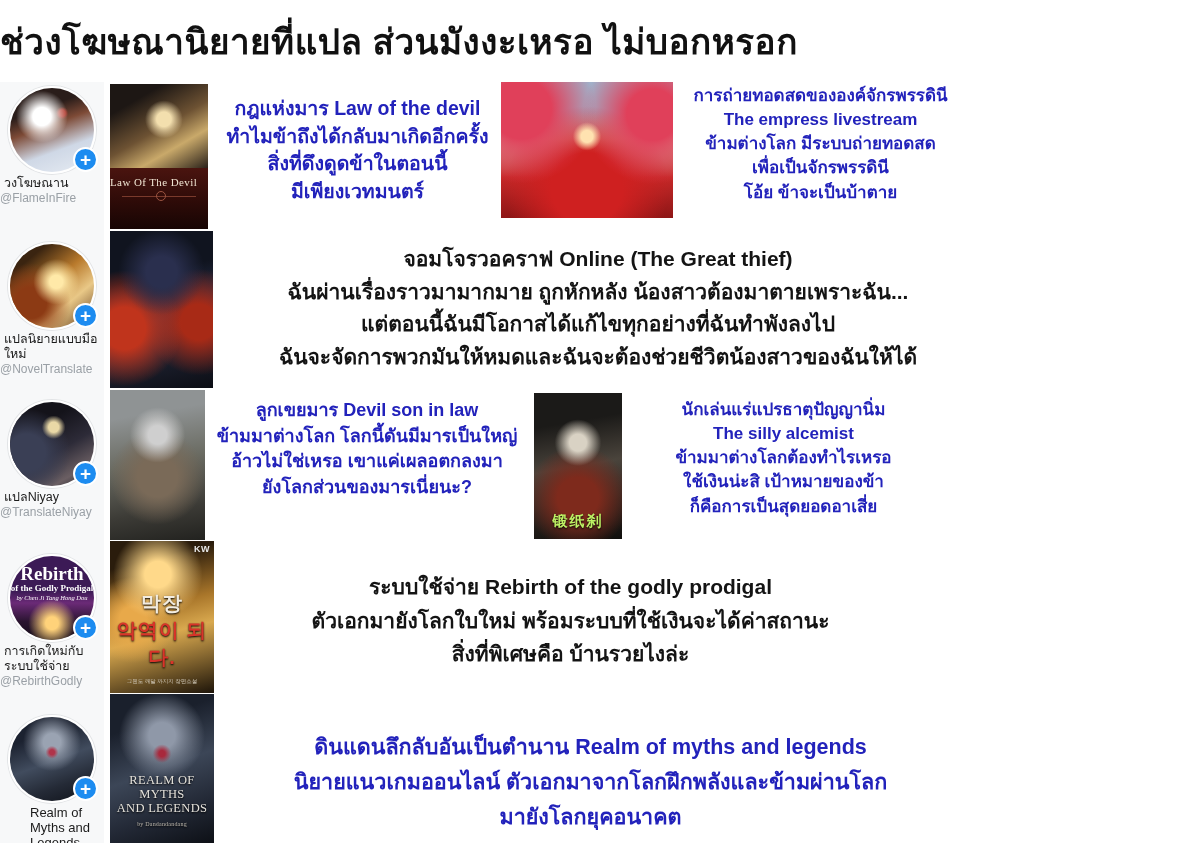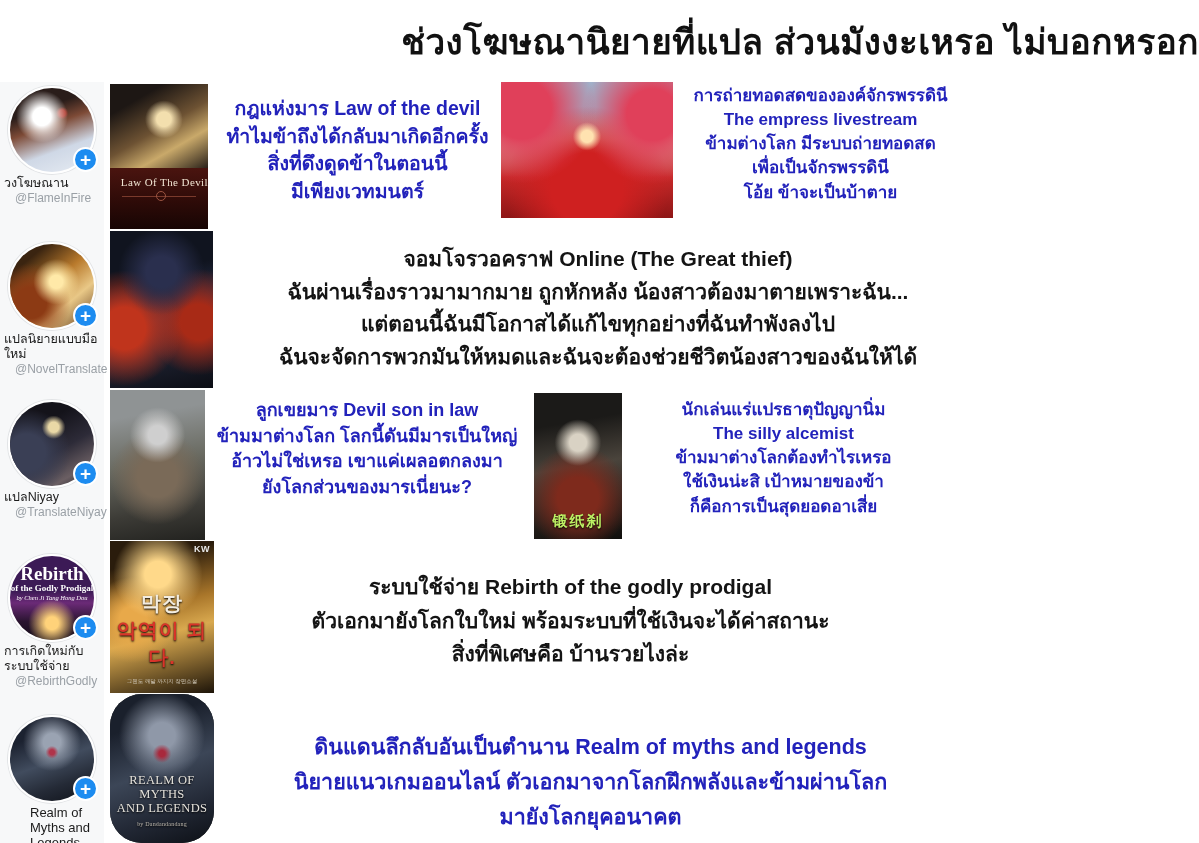--- a/index.html
+++ b/index.html
@@ -14,21 +14,21 @@
     overflow: hidden;
     font-family: "Liberation Sans", sans-serif;
   }
 
   
   #page-title {
     position: absolute;
     top: 14px;
     left: 0;
     width: 1199px;
-    text-align: right;
+    text-align: left;
     font-size: 35px;
     font-weight: bold;
     color: #111111;
     letter-spacing: 0.5px;
     white-space: nowrap;
   }
 
   
   #sidebar {
     position: absolute;
@@ -80,34 +80,34 @@
   .side-name {
     font-size: 12.5px;
     color: #1b1b1b;
     line-height: 15px;
     padding: 0 2px 0 4px;
   }
   .side-handle {
     font-size: 12px;
     color: #9aa0a6;
     line-height: 15px;
-    padding: 0 2px 0 15px;
+    padding: 0 2px 0 0;
   }
 
   
   .cover {
     position: absolute;
     overflow: hidden;
     background: #1a1a1a;
   }
   .cover .art { position: absolute; inset: 0; }
   .cover-title {
     position: absolute;
     left: 0; right: 0;
-    text-align: right;
+    text-align: left;
     color: #f0e4d2;
     font-family: "Liberation Serif", serif;
     font-size: 11px;
     letter-spacing: 0.4px;
   }
 
   
   .promo {
     position: absolute;
     text-align: center;
@@ -343,21 +343,21 @@
 <div class="cover" style="left:110px; top:541px; width:104px; height:152px;">
   <div class="art art-prodigalkr"></div>
   <div class="kw-tag">KW</div>
   <div class="kr-glyphs">
     <span class="kr-1">막장</span><br>
     <span class="kr-2">악역이 되다.</span>
   </div>
   <div style="position:absolute; left:0; right:0; bottom:8px; text-align:center; color:#cfc7b8; font-size:5.5px;">그웬도 깨달 까지지 장편소설</div>
 </div>
 
-<div class="cover" style="left:110px; top:694px; width:104px; height:149px;border-radius:32px;">
+<div class="cover" style="left:110px; top:694px; width:104px; height:149px;">
   <div class="art art-realmcover"></div>
   <div class="realm-cover-text">
     <span>REALM OF MYTHS</span><br>
     <span>AND LEGENDS</span>
     <span class="realm-cover-sub">by Dandandandang</span>
   </div>
 </div>
 
 <div class="cover" style="left:501px; top:82px; width:172px; height:136px;">
   <div class="art art-empress"></div>

